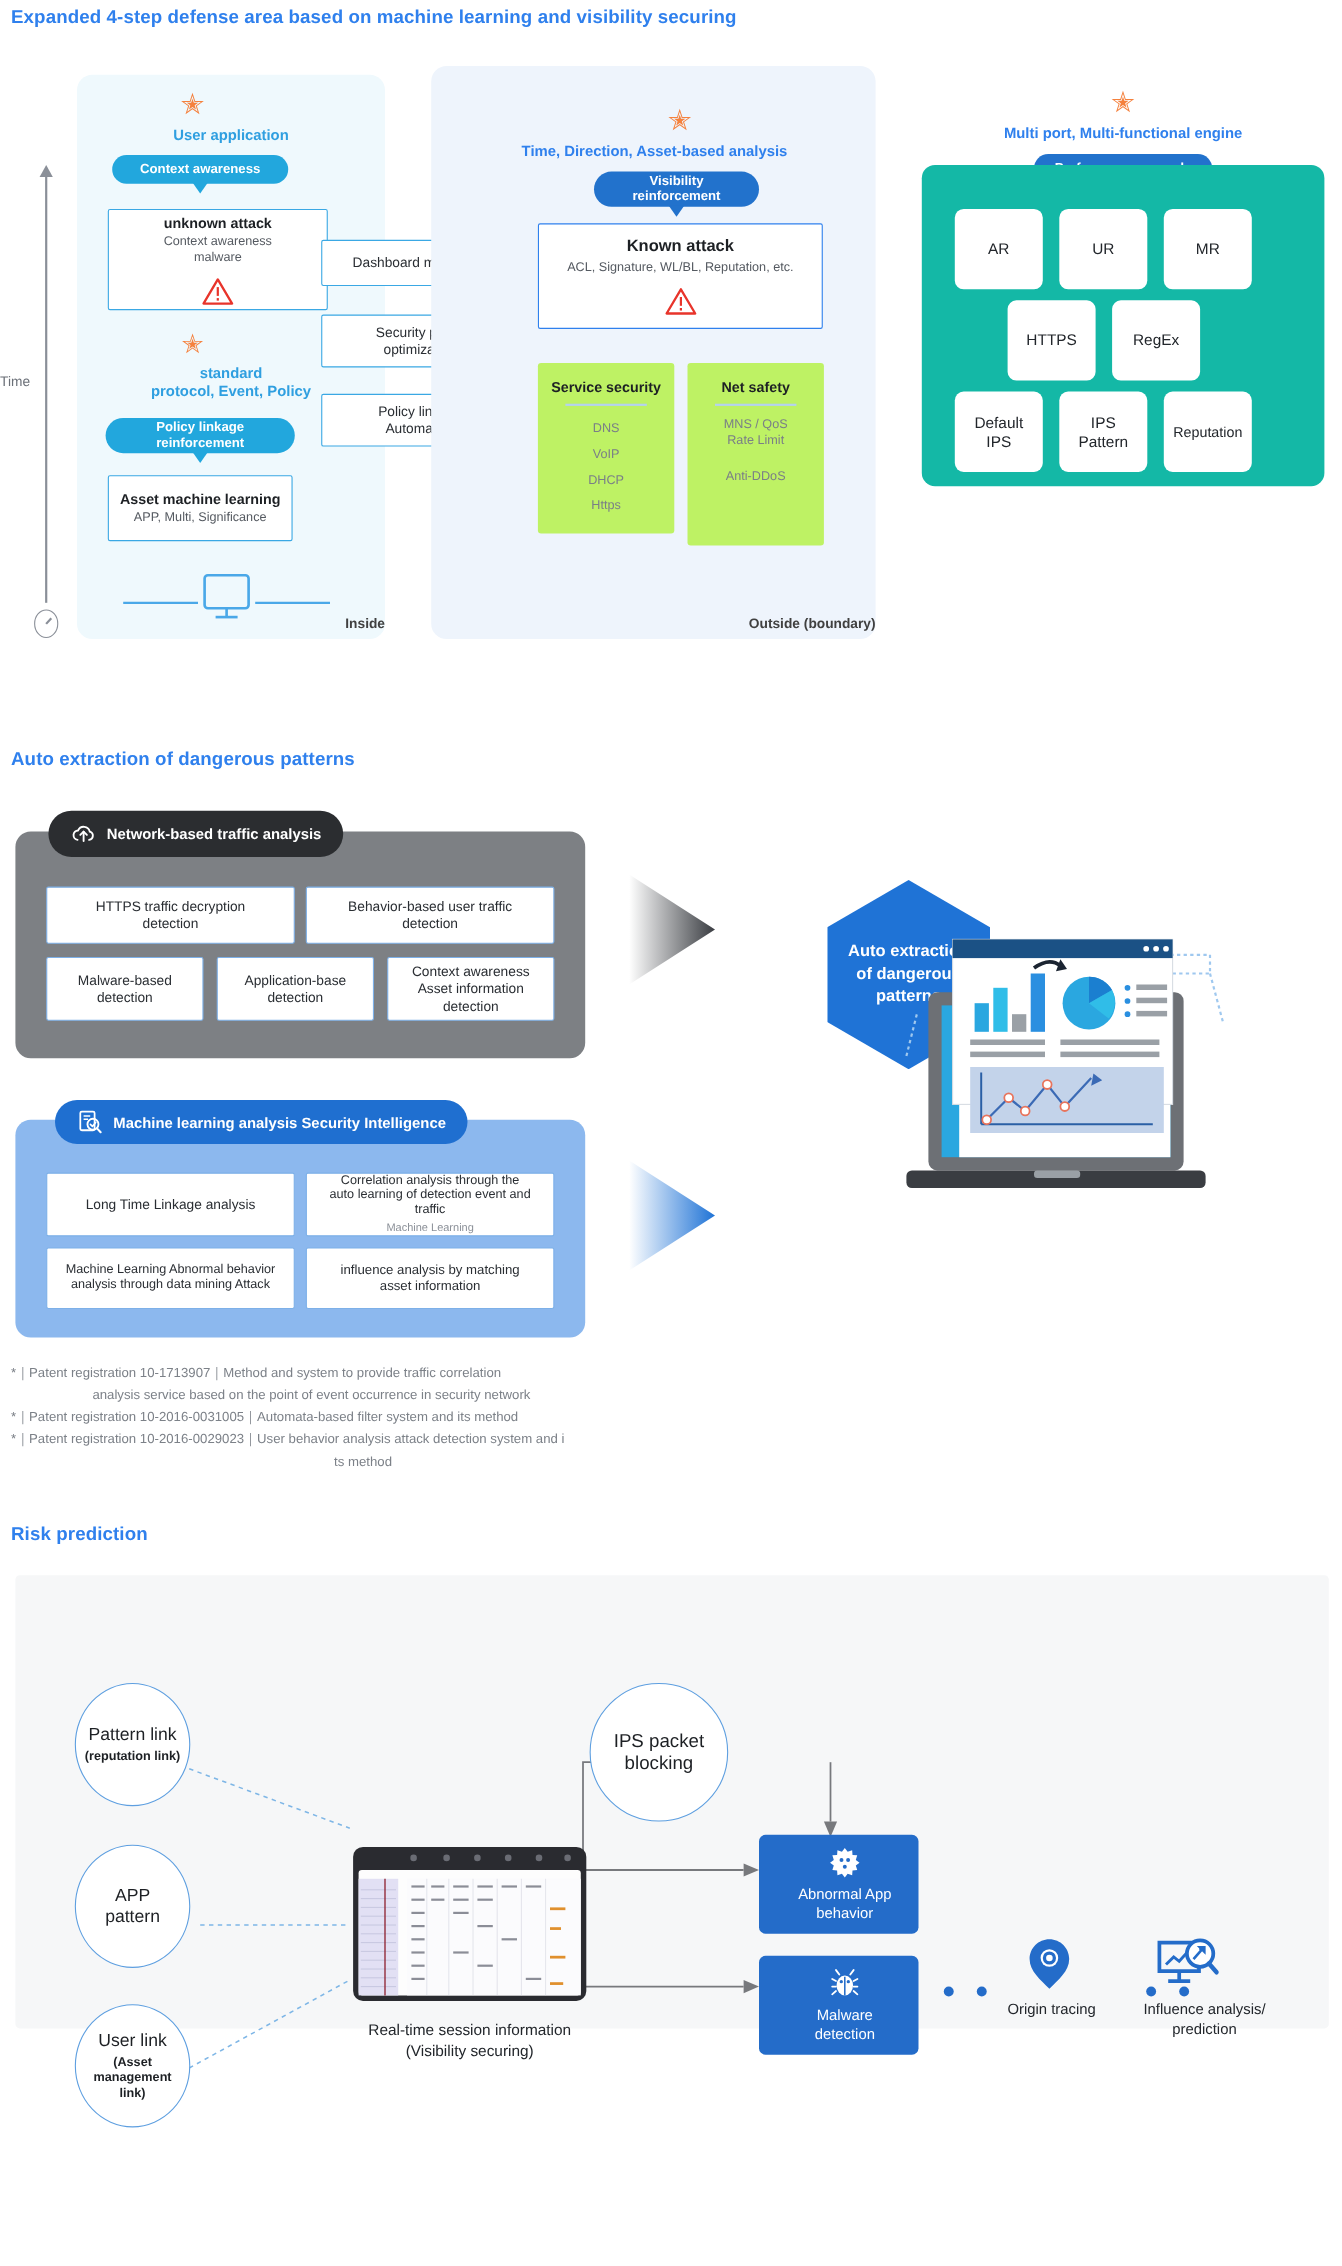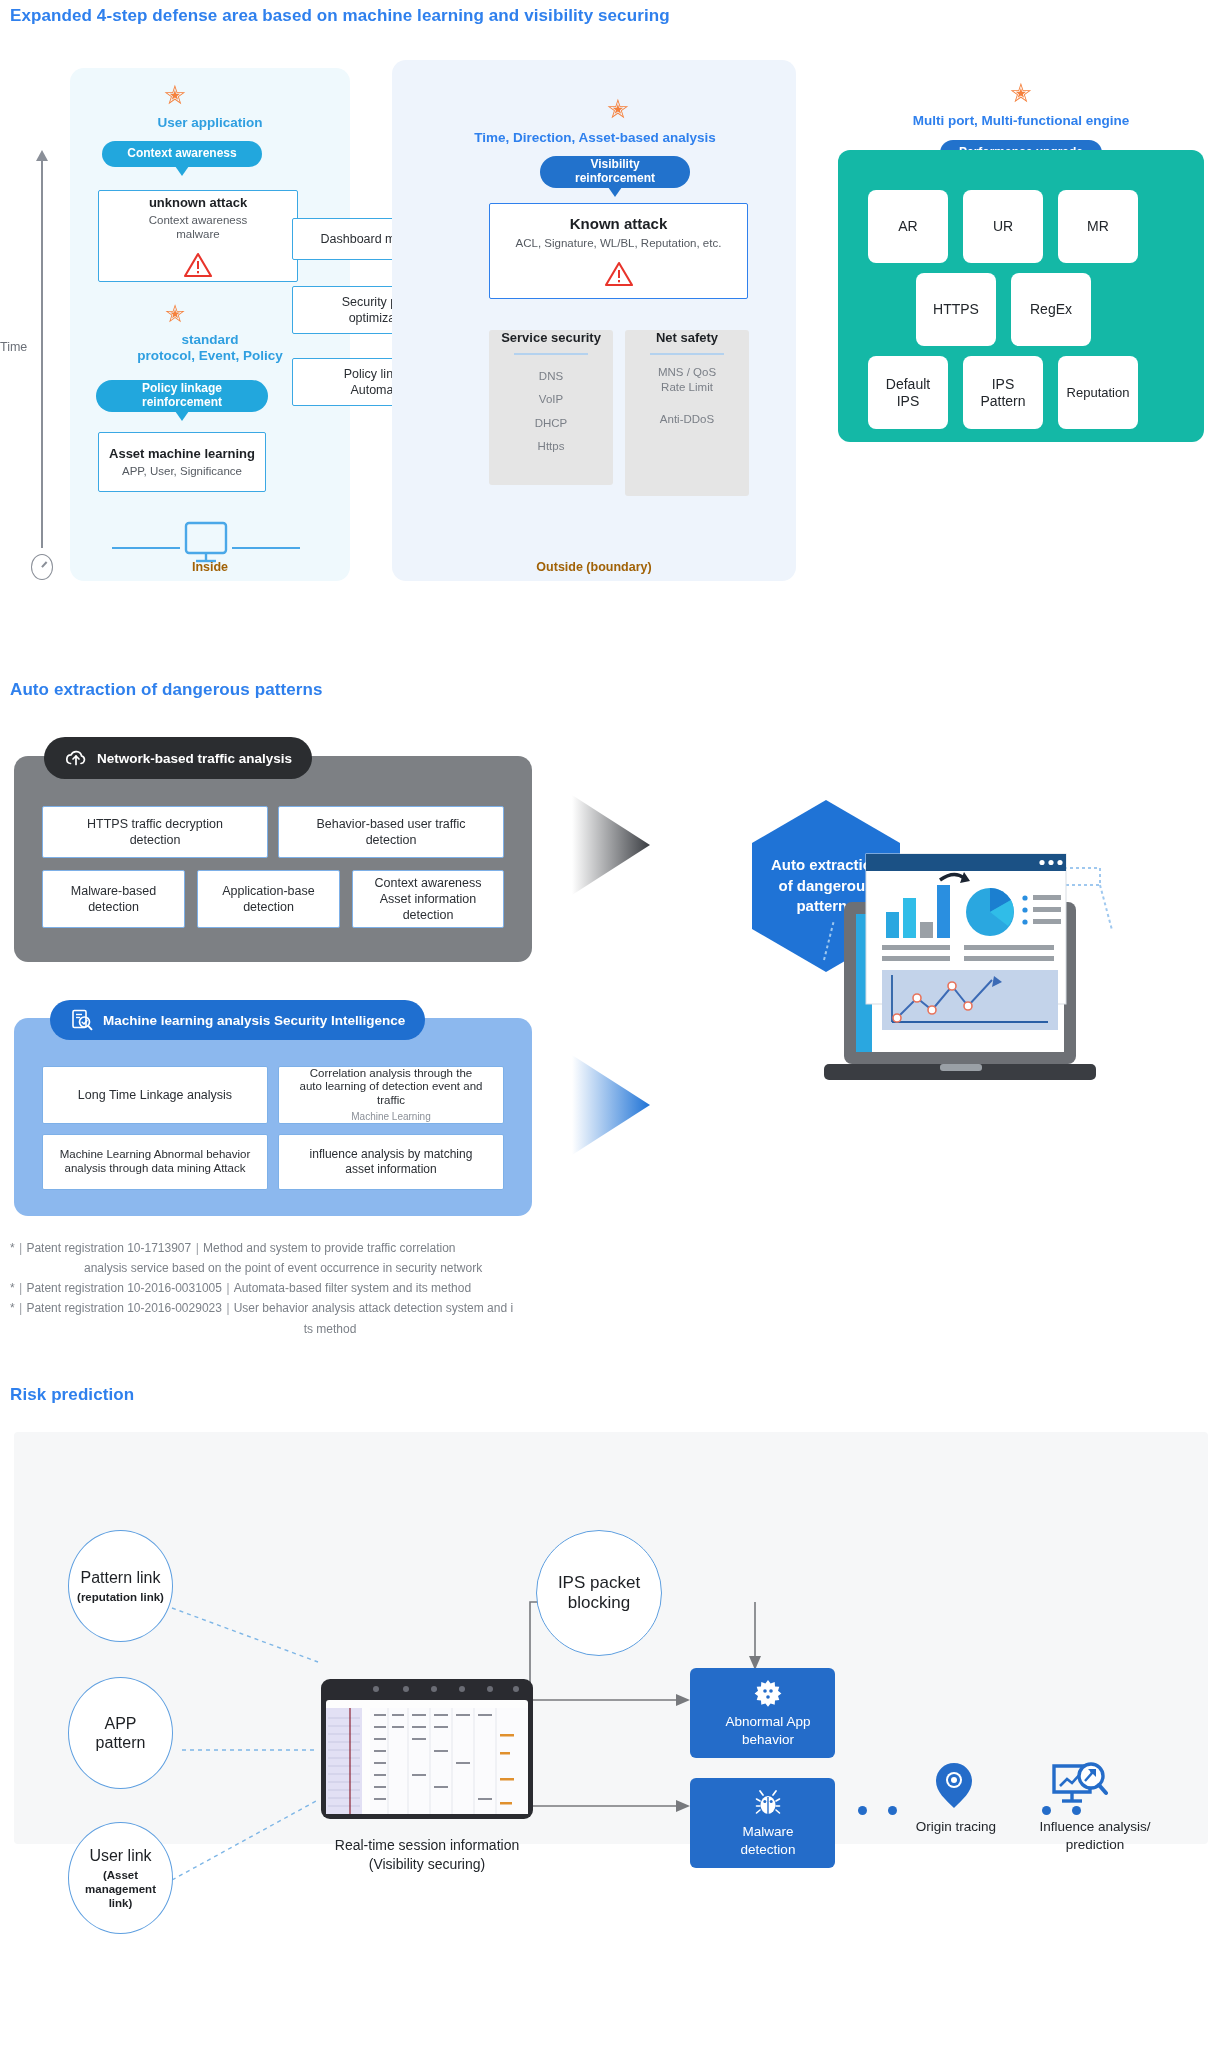--- a/index.html
+++ b/index.html
@@ -98,29 +98,29 @@
   .warn { margin-top: 10px; }
 
   .listbox {
     position: absolute; background: #ffffff;
     border: 1.5px solid #3aa8e4; border-radius: 2px;
     display: flex; align-items: center; justify-content: center;
     text-align: center; font-size: 12.5px; color: #2a2e33; line-height: 1.3;
   }
 
   .subcard {
-    position: absolute; background: #e5e5e5; border-radius: 3px;
-    text-align: center; padding-top: 0;
+    position: absolute; background: #bef264; border-radius: 3px;
+    text-align: center; padding-top: 14px;
   }
   .subcard .hd { font-size: 13px; font-weight: 700; color: #1d2024; }
   .subcard .rule { width: 74px; height: 1.5px; background: #b4d2ef; margin: 8px auto 10px; }
   .subcard .it { font-size: 11.5px; color: #7a7f87; line-height: 2.05; }
   .dlabel {
-    position: absolute; text-align: center; width: 100%;
-    color: #a16207; font-size: 12.5px; font-weight: 600;
+    position: absolute; text-align: right; width: 100%;
+    color: #404040; font-size: 12.5px; font-weight: 600;
   }
 
   
   .engine {
     position: absolute; left: 838px; top: 150px;
     width: 366px; height: 292px;
     background: #14b8a6; border-radius: 12px;
   }
   .ebox {
     position: absolute; background: #ffffff; border-radius: 8px;
@@ -240,21 +240,21 @@
   </div>
 
   <span class="star small" style="position:absolute; left:155px; top:302px; width:40px;">✭</span>
   <div class="grp-head" style="left:76px; top:332px; width:268px; white-space:pre-line;">standard
 protocol, Event, Policy</div>
   <div class="pill" style="left:96px; top:380px; width:172px; height:32px; white-space:pre-line;">Policy linkage
 reinforcement</div>
 
   <div class="wbox" style="left:98px; top:432px; width:168px; height:60px;">
     <div class="t1">Asset machine learning</div>
-    <div class="t2">APP, User, Significance</div>
+    <div class="t2">APP, Multi, Significance</div>
   </div>
 
   <svg class="ov" width="1220" height="620">
     <line x1="112" y1="548" x2="180" y2="548" stroke="#4aa8e8" stroke-width="2"></line>
     <line x1="232" y1="548" x2="300" y2="548" stroke="#4aa8e8" stroke-width="2"></line>
     <rect x="186" y="523" width="40" height="30" rx="3" fill="none" stroke="#4aa8e8" stroke-width="2.4"></rect>
     <line x1="206" y1="553" x2="206" y2="560" stroke="#4aa8e8" stroke-width="2.4"></line>
     <line x1="196" y1="561" x2="216" y2="561" stroke="#4aa8e8" stroke-width="2.4"></line>
     <line x1="516" y1="548" x2="568" y2="548" stroke="#4aa8e8" stroke-width="2"></line>
     <line x1="604" y1="548" x2="672" y2="548" stroke="#4aa8e8" stroke-width="2"></line>

